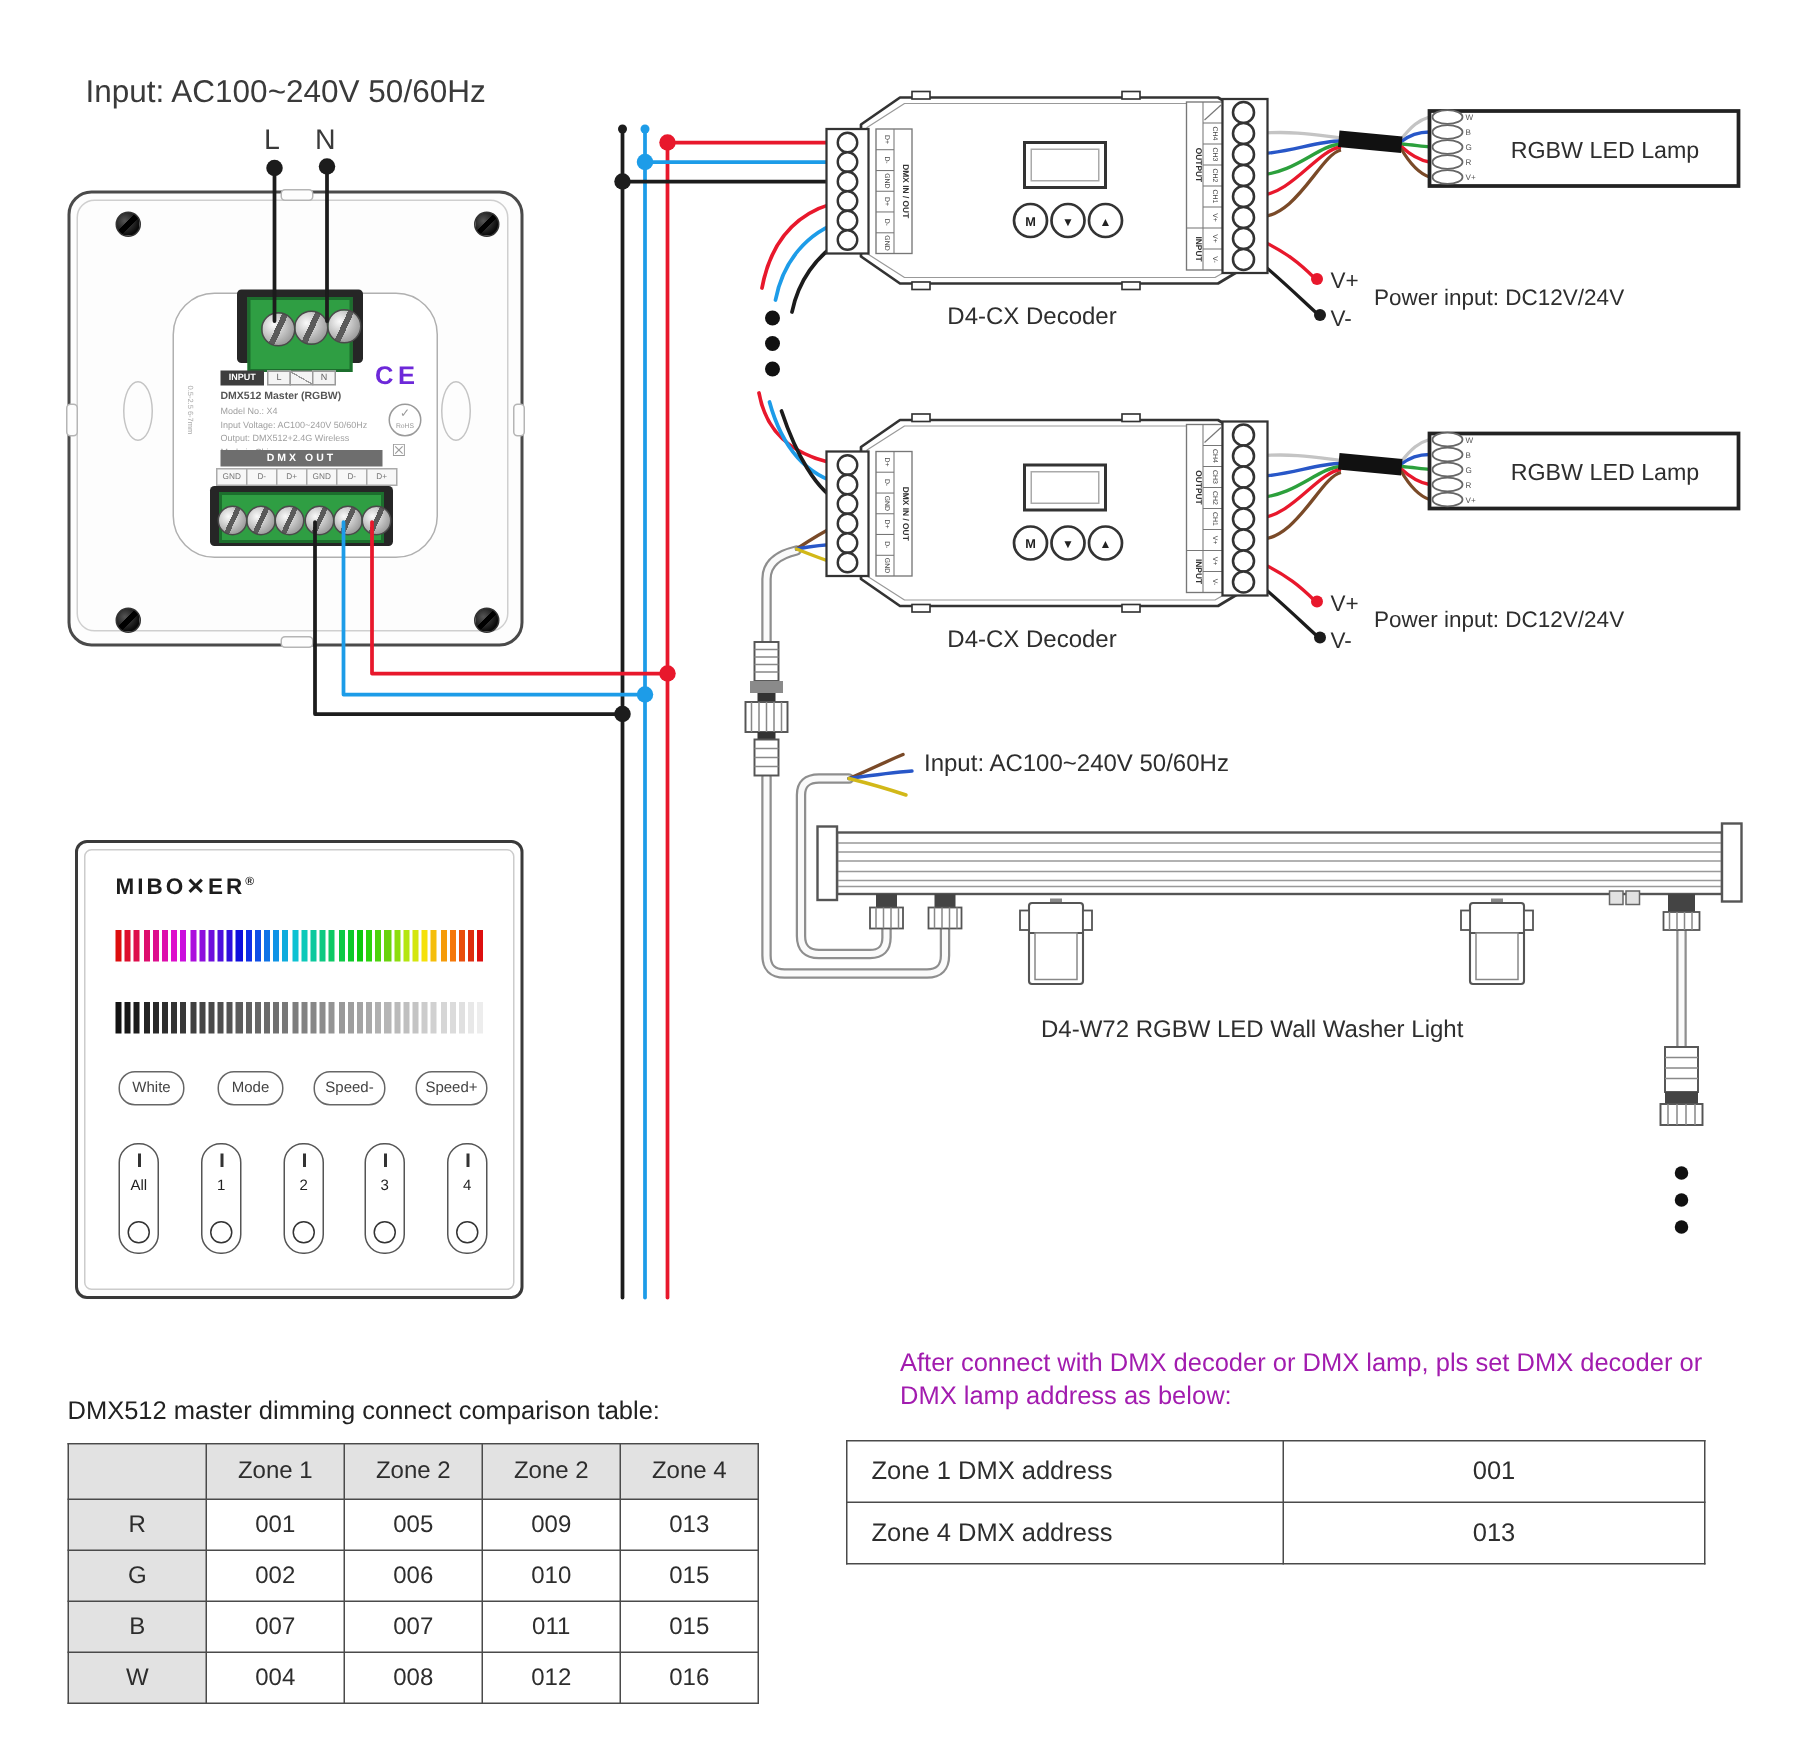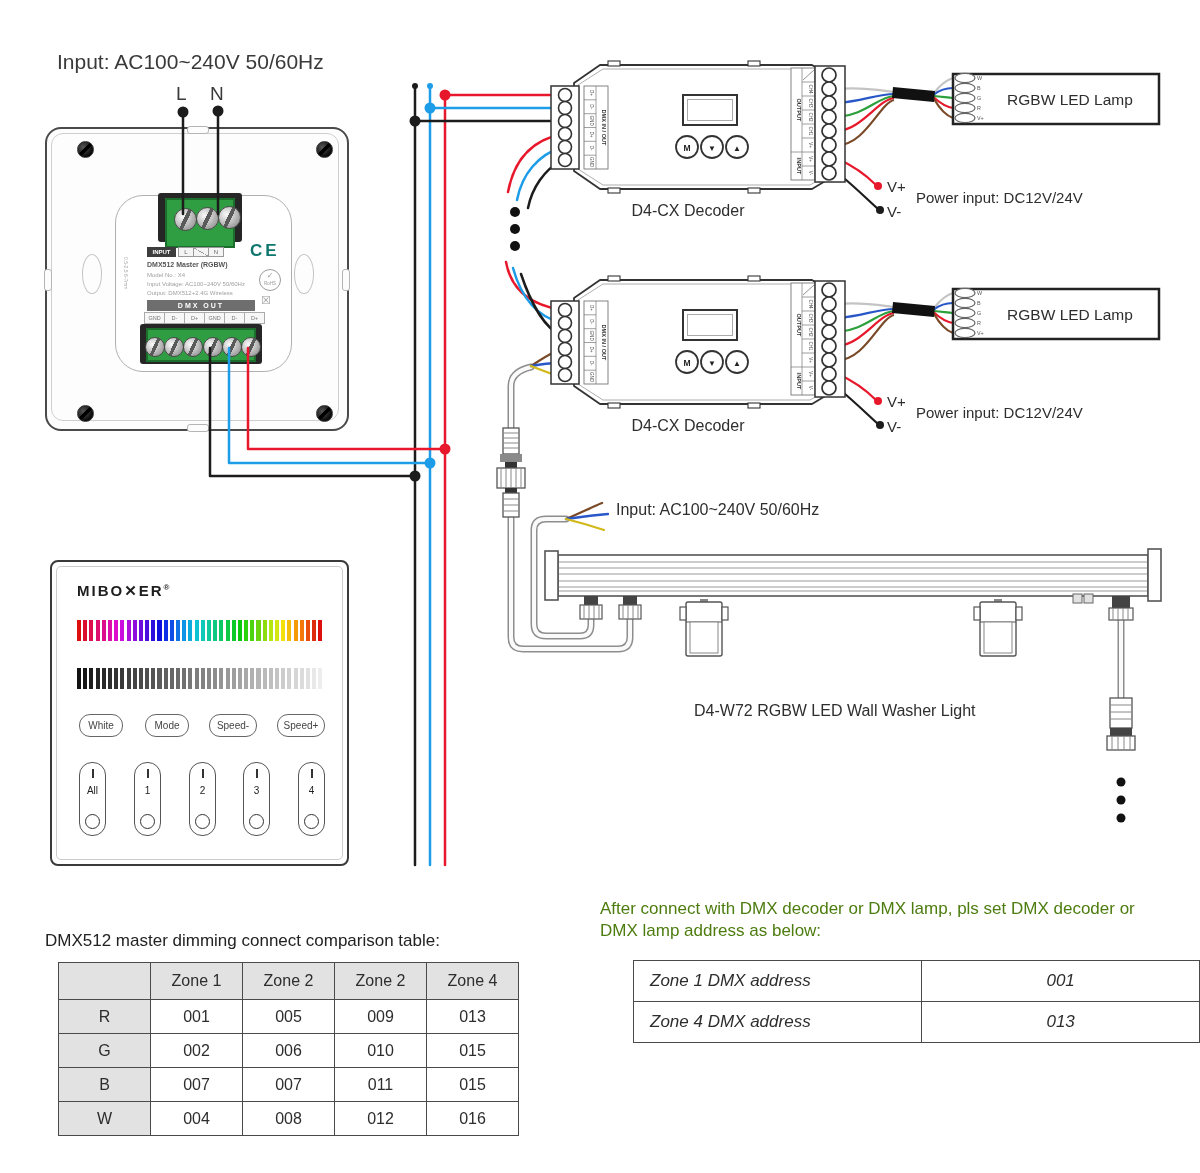--- a/index.html
+++ b/index.html
@@ -19,21 +19,21 @@
   .module{left:68px;top:66px;width:175px;height:175px;border:1.5px solid #b0b0b0;border-radius:28px;background:#fff;}
   .termframe{background:#262626;border-radius:3px;}
   .greenblock{background:#2f9e43;border:2px solid #1c6e2d;box-sizing:border-box;}
   .tscrew{border-radius:50%;border:1px solid #4a4a4a;
     background:linear-gradient(115deg,transparent 43%,#5a5a5a 43%,#5a5a5a 57%,transparent 57%),radial-gradient(circle at 35% 35%,#fafafa,#9d9d9d 75%);}
   .badge{background:#3d3d3d;color:#fff;font-size:6px;font-weight:bold;display:flex;align-items:center;justify-content:center;}
   .lncell{border:1px solid #9a9a9a;font-size:6px;color:#666;display:flex;align-items:center;justify-content:center;box-sizing:border-box;background:#f4f4f4;}
   .lncell.diag{background:linear-gradient(to top right,#f4f4f4 47%,#9a9a9a 47%,#9a9a9a 53%,#f4f4f4 53%);}
   .pbtitle{font-size:7px;font-weight:bold;color:#555;}
   .pbline{font-size:6px;color:#9f9f9f;line-height:9px;}
-  .cetxt{font-size:17px;color:#0f766e;letter-spacing:3px;font-weight:bold;}
+  .cetxt{font-size:17px;color:#6d28d9;letter-spacing:3px;font-weight:bold;}
   .rohs{width:22px;height:22px;border:1.5px solid #9a9a9a;border-radius:50%;color:#9a9a9a;text-align:center;line-height:8px;font-size:8px;box-sizing:border-box;padding-top:2px;}
   .rohs .r{font-size:4.5px;display:block;}
   .weee{font-size:11px;color:#9a9a9a;}
   .dmxbar{background:#6e6e6e;color:#fff;font-size:7px;font-weight:bold;display:flex;align-items:center;justify-content:center;letter-spacing:2px;}
   .trow{display:flex;}
   .tcell{width:19px;height:10px;border:1px solid #ababab;margin-left:-1px;font-size:5.5px;color:#777;display:flex;align-items:center;justify-content:center;background:#f7f7f7;}
   .wspec{font-size:5px;color:#a8a8a8;transform:rotate(90deg);transform-origin:left top;white-space:nowrap;}
   
   #panel-front{left:50px;top:560px;width:295px;height:302px;border:2px solid #3a3a3a;border-radius:8px;background:#fff;}
   .pf-inner{left:4px;top:4px;width:285px;height:292px;border:1px solid #ccc;border-radius:5px;}
@@ -45,31 +45,31 @@
   .pfbtn{height:23px;border:1.5px solid #666;border-radius:11px;font-size:10px;color:#444;display:flex;align-items:center;justify-content:center;box-sizing:border-box;background:#fff;}
   .zonecol{width:27px;height:74px;border:1.5px solid #555;border-radius:13px;box-sizing:border-box;display:flex;flex-direction:column;align-items:center;background:#fff;}
   .zonetick{width:2px;height:9px;background:#333;margin-top:6px;}
   .zonelabel{font-size:10px;color:#222;margin-top:7px;}
   .zonecircle{width:15px;height:15px;border:1.5px solid #333;border-radius:50%;margin-top:auto;margin-bottom:6px;box-sizing:border-box;}
   
   .t-top{left:57px;top:50px;font-size:21px;color:#3a3a3a;}
   .t-l{left:176px;top:83px;font-size:19px;color:#3a3a3a;}
   .t-n{left:210px;top:83px;font-size:19px;color:#3a3a3a;}
   .t-midinput{left:616px;top:501px;font-size:16px;color:#2e2e2e;}
-  .t-washer{left:694px;top:678px;font-size:16px;color:#2e2e2e;margin-top:24px;}
+  .t-washer{left:694px;top:678px;font-size:16px;color:#2e2e2e;}
   
   .tbl-title{left:45px;top:931px;font-size:17px;color:#222;}
   table{border-collapse:collapse;}
-  #channel-table{left:58px;top:962px;padding-left:48px;}
+  #channel-table{left:45px;top:962px;padding-left:48px;}
   #channel-table td,#channel-table th{border:1.5px solid #4a4a4a;font-size:16px;font-weight:normal;text-align:center;}
   #channel-table th{background:#e2e2e2;width:89px;height:34px;}
   #channel-table td.rowhead{background:#e2e2e2;}
   #channel-table td{width:89px;height:31px;background:#fff;}
-  .note{left:600px;top:898px;width:560px;font-size:17px;line-height:22px;color:#4d7c0f;}
-  #address-table{left:633px;top:960px;font-style:italic;}
+  .note{left:600px;top:898px;width:560px;font-size:17px;line-height:22px;color:#a21caf;}
+  #address-table{left:564px;top:960px;}
   #address-table td{border:1.5px solid #4a4a4a;font-size:17px;height:38px;background:#fff;}
   #address-table td.lab{width:273px;padding-left:16px;}
   #address-table td.val{width:278px;text-align:center;}
 </style>
 </head>
 <body>
 
 <div id="stage">
 
   <div class="layer" style="width:1200px;height:1173px;">

